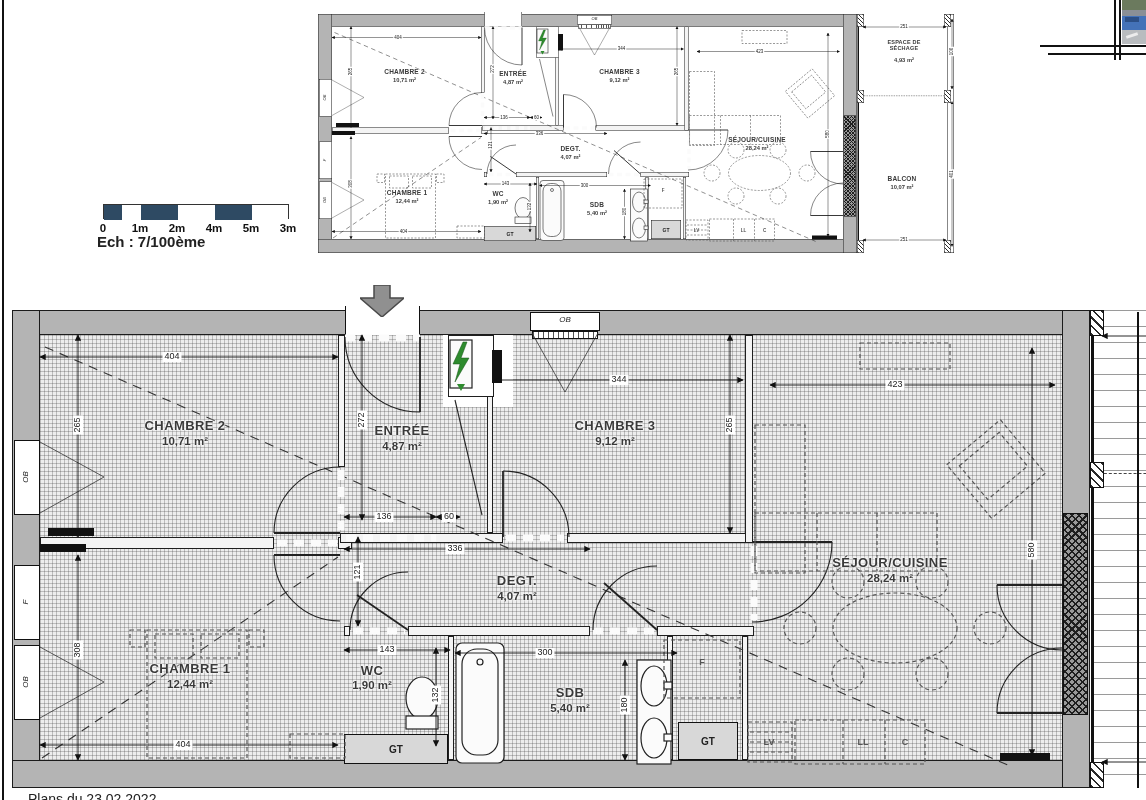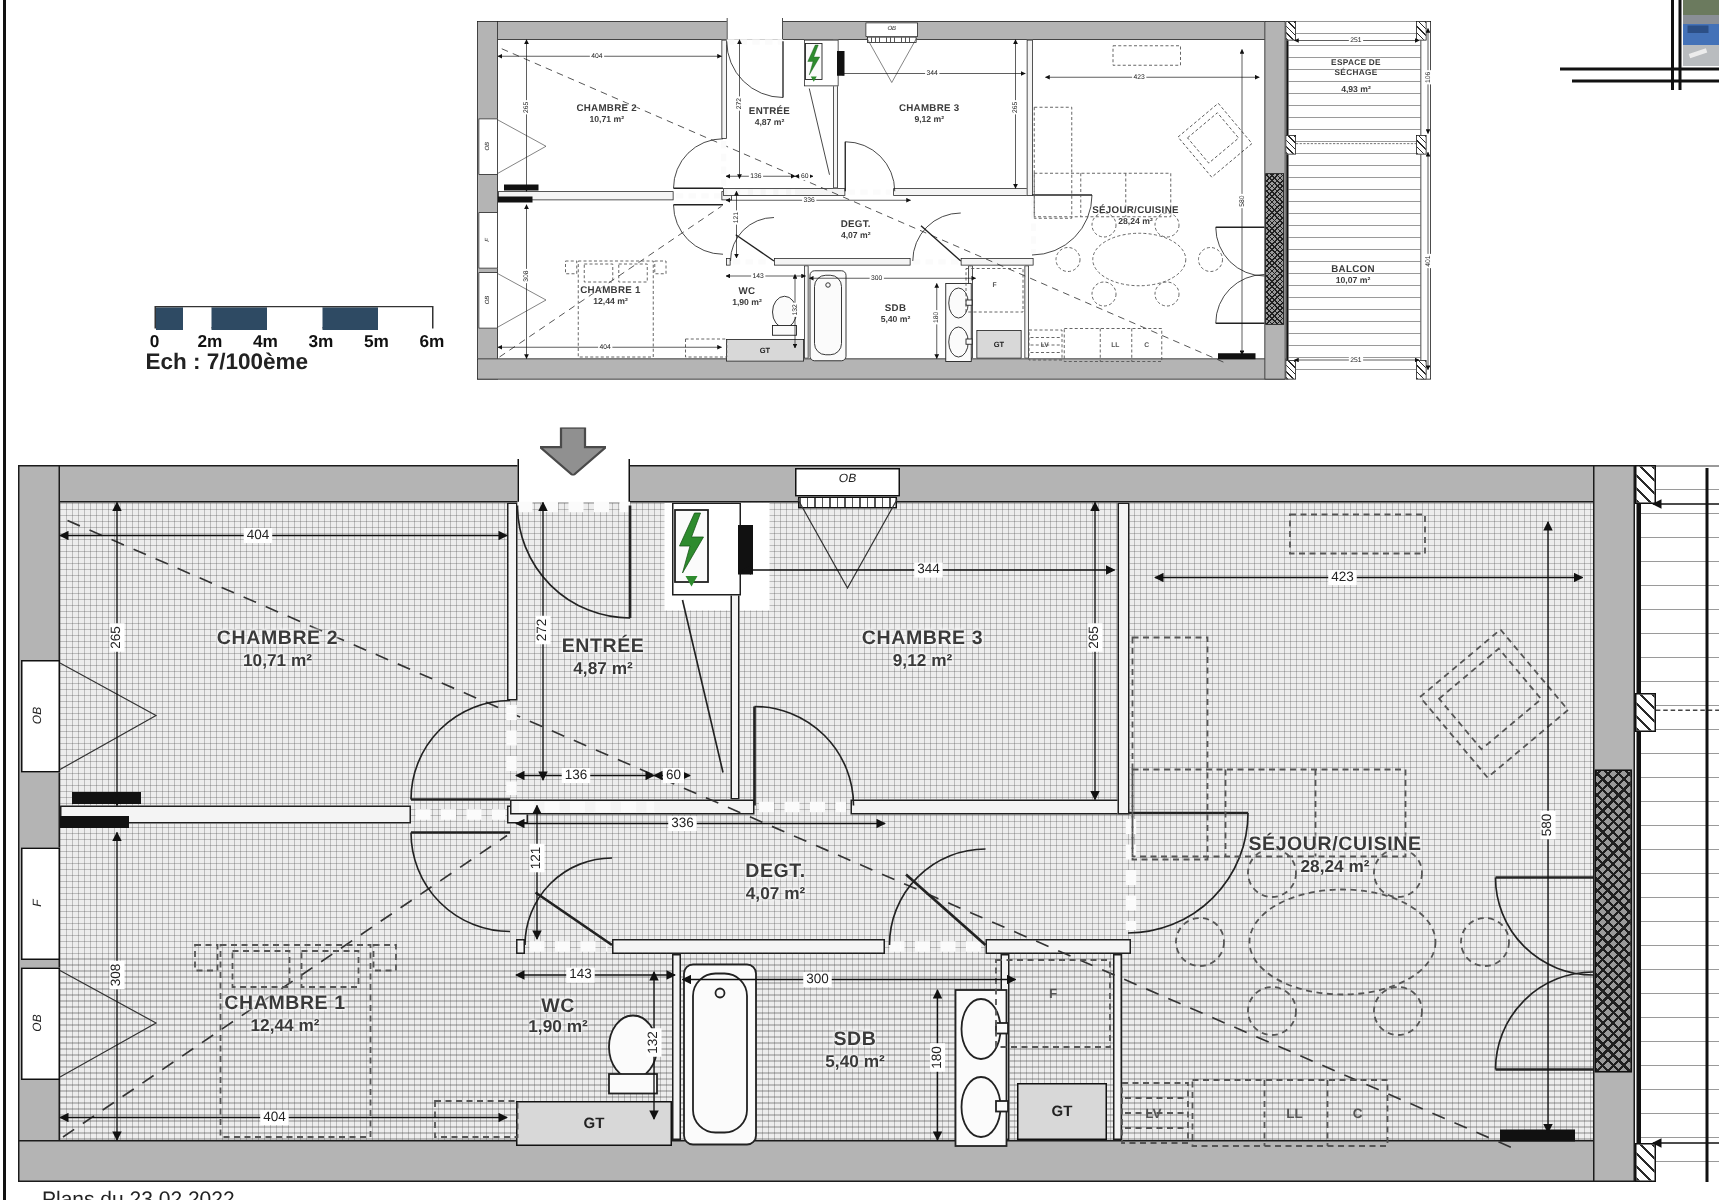--- a/index.html
+++ b/index.html
@@ -288,25 +288,25 @@
     <div class="utag" style="left:893px;top:432px;">C</div>
     <div class="utag" style="left:690px;top:352px;">F</div>
   </div>
 
   <div class="blackline" style="left:1137px;top:312px;width:2px;height:476px;"></div>
 
   <div id="scalebar">
     <span class="scaleseg" style="width:18px;background:#2e4a63;"></span><span class="scaleseg" style="width:19px;background:#fff;"></span><span class="scaleseg" style="width:37px;background:#2e4a63;"></span><span class="scaleseg" style="width:37px;background:#fff;"></span><span class="scaleseg" style="width:37px;background:#2e4a63;"></span><span class="scaleseg" style="width:36px;background:#fff;"></span>
   </div>
   <span class="tick" style="left:103px;">0</span>
-  <span class="tick" style="left:140px;">2m</span>
-  <span class="tick" style="left:177px;">4m</span>
-  <span class="tick" style="left:214px;">3m</span>
+  <span class="tick" style="left:140px;">1m</span>
+  <span class="tick" style="left:177px;">2m</span>
+  <span class="tick" style="left:214px;">4m</span>
   <span class="tick" style="left:251px;">5m</span>
-  <span class="tick" style="left:288px;">6m</span>
+  <span class="tick" style="left:288px;">3m</span>
   <div id="echlabel">Ech : 7/100ème</div>
 
   <svg class="abs" style="left:360px;top:285px;" width="44" height="32" viewBox="0 0 44 32">
     <polygon points="14,0 30,0 30,13 44,13 22,32 0,13 14,13" fill="#909090" stroke="#4a4a4a" stroke-width="1.5" transform="rotate(0 22 16)"></polygon>
   </svg>
 
   <div class="abs" style="left:1122px;top:0;width:24px;height:44px;overflow:hidden;">
     <div class="abs" style="left:0;top:0;width:24px;height:10px;background:#6b7a5e;"></div>
     <div class="abs" style="left:0;top:10px;width:24px;height:6px;background:#8a8f96;"></div>
     <div class="abs" style="left:0;top:16px;width:24px;height:14px;background:#4472b8;"></div>

